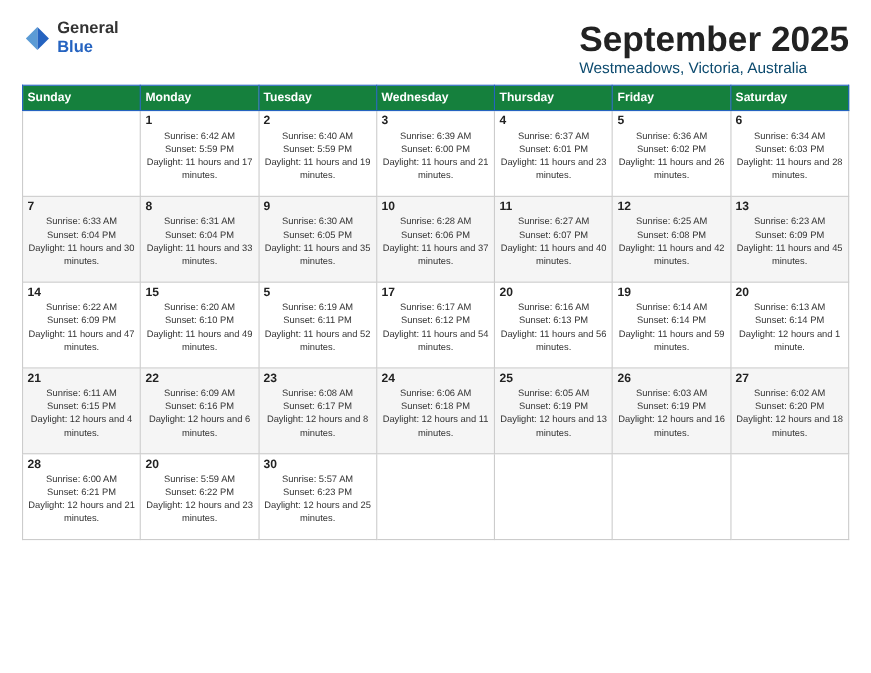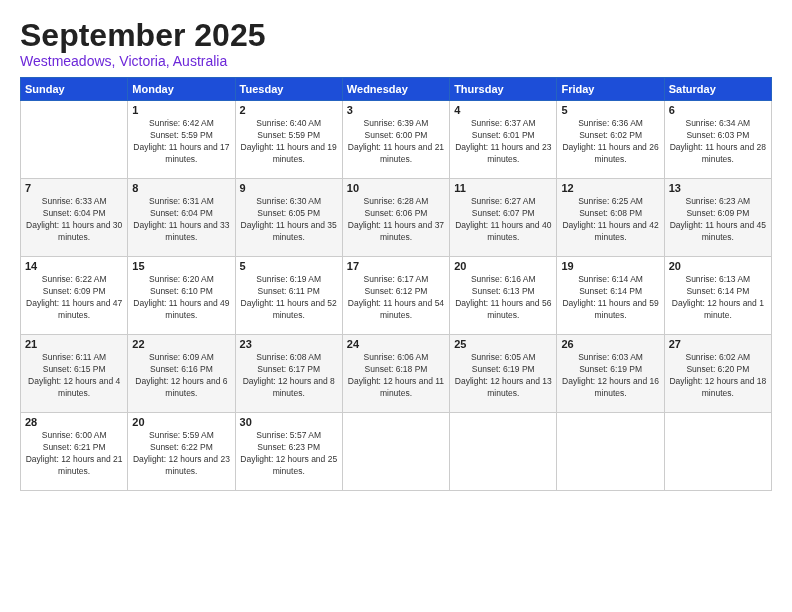--- a/index.html
+++ b/index.html
@@ -49,29 +49,29 @@
     .title-block {
     }
     .month-title {
       font-size: 32px;
       font-weight: bold;
       color: #222;
       line-height: 1.1;
     }
     .location {
       font-size: 14px;
-      color: #6d28d9;
+      color: #0c4a6e;
     }
     table {
       width: 100%;
       border-collapse: collapse;
       table-layout: fixed;
     }
     thead tr th {
-      background: #1d4ed8;
+      background: #15803d;
       color: #fff;
       font-size: 11px;
       font-weight: bold;
       padding: 5px 4px;
       text-align: left;
       border: 1px solid #2563c0;
     }
     tbody tr td {
       border: 1px solid #ccc;
       vertical-align: top;
@@ -101,20 +101,30 @@
     }
     .empty-cell {
       background: #fff !important;
     }
   </style>
 </head>
 <body>
 
 <div class="page">
   <div class="header">
+    <div class="logo">
+      <svg class="logo-icon" viewBox="0 0 32 32" xmlns="http://www.w3.org/2000/svg">
+        <polygon points="16,4 28,16 16,28" fill="#2563c0"></polygon>
+        <polygon points="16,4 4,16 16,28" fill="#5b9bd5"></polygon>
+      </svg>
+      <div class="logo-text">
+        <span class="logo-general">General</span>
+        <span class="logo-blue">Blue</span>
+      </div>
+    </div>
     <div class="title-block">
       <div class="month-title">September 2025</div>
       <div class="location">Westmeadows, Victoria, Australia</div>
     </div>
   </div>
 
   <table>
     <thead>
       <tr>
         <th>Sunday</th>

